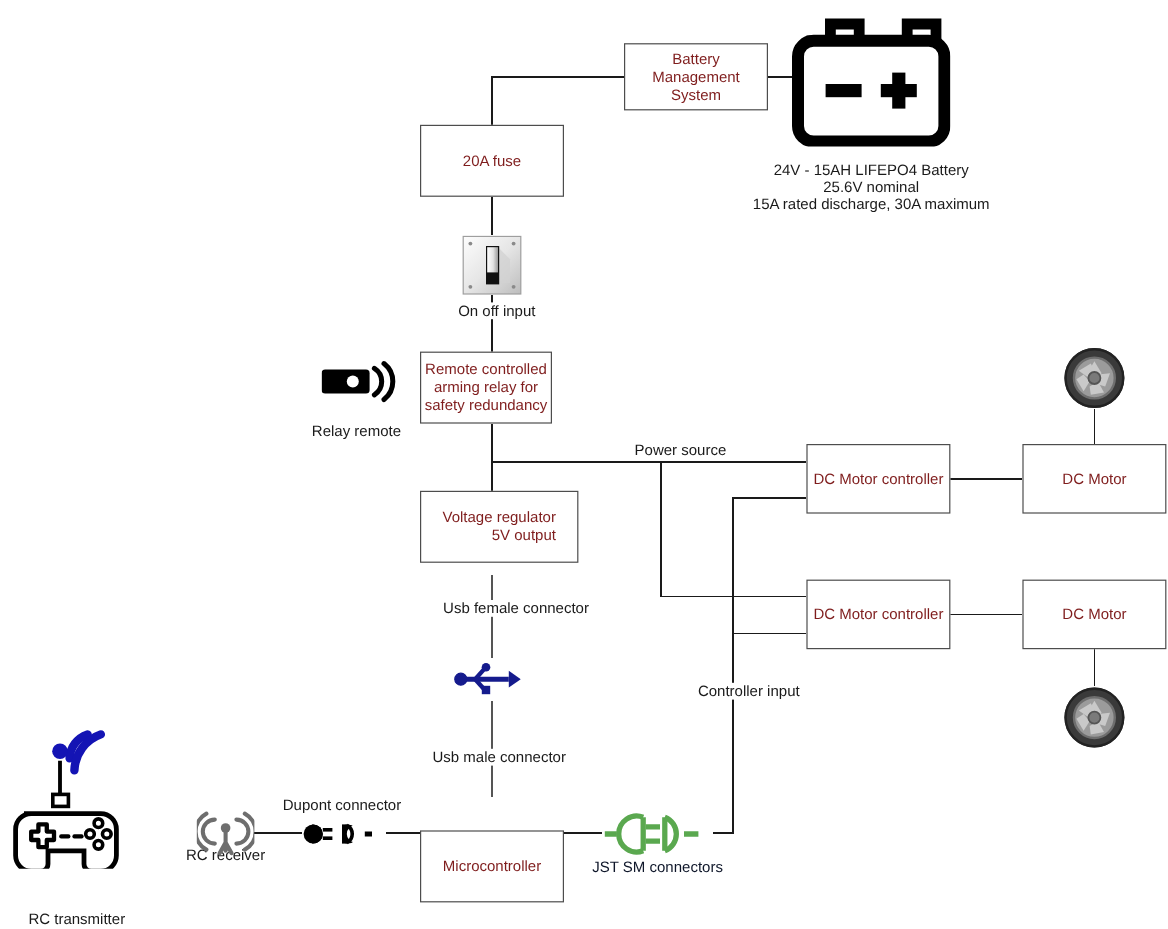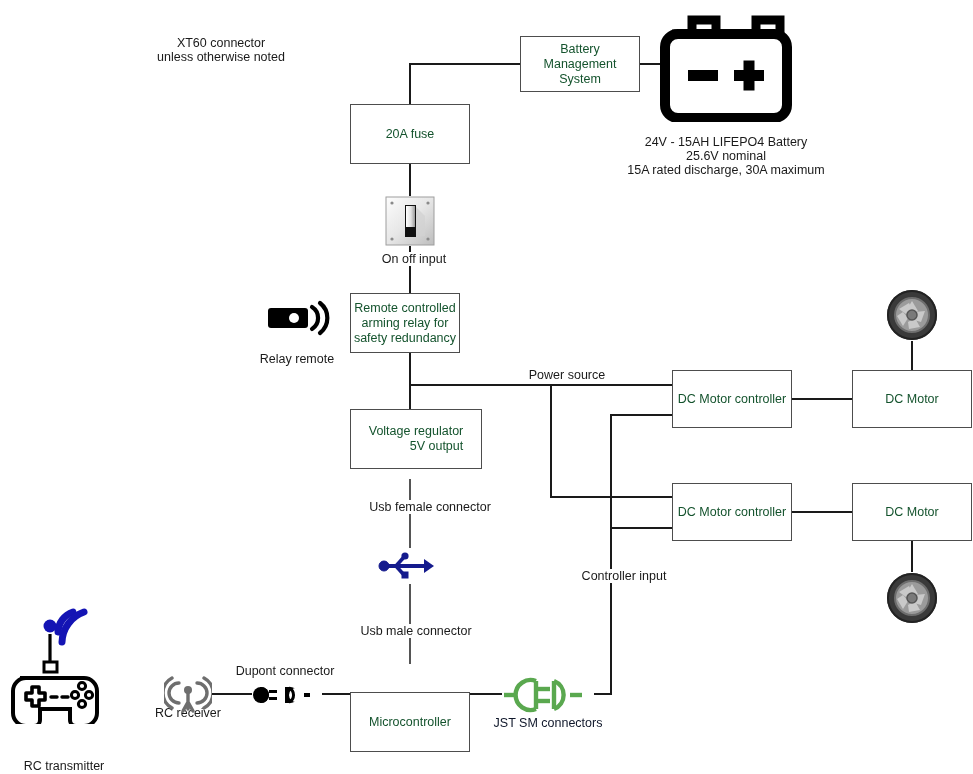--- a/index.html
+++ b/index.html
@@ -8,21 +8,21 @@
     font-family:"Liberation Sans", sans-serif;
     color:#1a1a1a;
   }
   #canvas{position:absolute;left:0;top:0;width:973px;height:774px;}
   .wires{position:absolute;left:0;top:0;width:973px;height:774px;pointer-events:none;}
 
   .box{
     position:absolute;box-sizing:border-box;
     border:1px solid #4d4d4d;background:#ffffff;
     display:flex;align-items:center;justify-content:center;
-    text-align:center;line-height:15px;font-size:12.5px;color:#14532d;
+    text-align:center;line-height:15px;font-size:12.5px;color:#7f1d1d;
     white-space:pre-line;
   }
 
   .lbl{
     position:absolute;font-size:12.5px;line-height:14px;
     color:#1a1a1a;text-align:center;white-space:pre-line;
   }
   .lbl.wired{background:#ffffff;padding:0 3px;}
   .lbl.jst{color:#0f172a;}
 
@@ -86,22 +86,20 @@
   <div class="box" style="left:350px;top:664px;width:120px;height:60px;margin-top:28px;">Microcontroller</div>
 
   <div class="box" style="left:672px;top:370px;width:120px;height:58px;">DC Motor controller</div>
 
   <div class="box" style="left:672px;top:483px;width:120px;height:58px;">DC Motor controller</div>
 
   <div class="box" style="left:852px;top:370px;width:120px;height:58px;">DC Motor</div>
 
   <div class="box" style="left:852px;top:483px;width:120px;height:58px;">DC Motor</div>
 
-  <div class="lbl" style="left:138px;top:36px;width:166px;">XT60 connector
-unless otherwise noted</div>
 
   <div class="lbl" style="left:596px;top:135px;width:260px;">24V - 15AH LIFEPO4 Battery
 25.6V nominal
 15A rated discharge, 30A maximum</div>
 
   <div class="lbl wired" style="left:350px;top:252px;width:122px;">On off input</div>
 
   <div class="lbl" style="left:236px;top:352px;width:122px;">Relay remote</div>
 
   <div class="lbl" style="left:3px;top:759px;width:122px;">RC transmitter</div>

